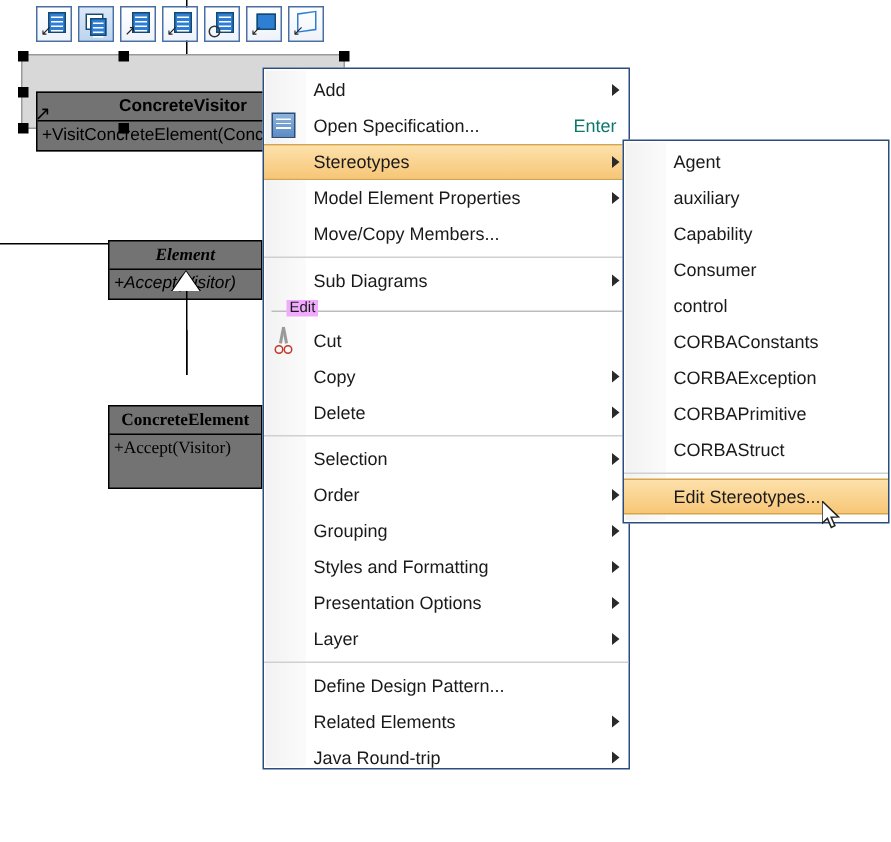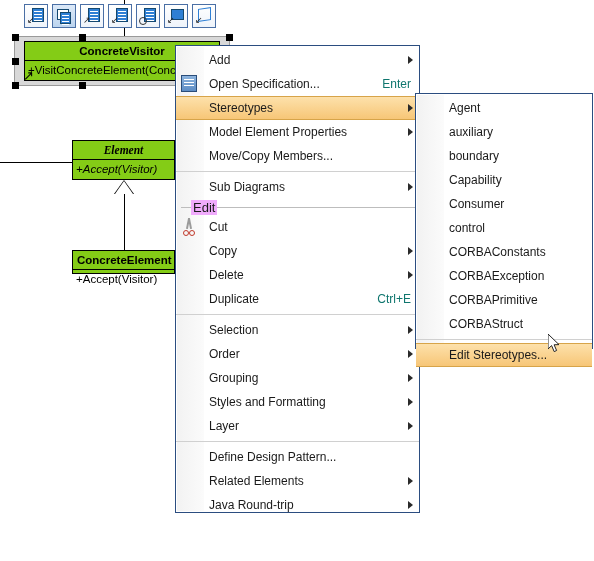--- a/index.html
+++ b/index.html
@@ -122,22 +122,23 @@
   .handle {
     position: absolute;
     width: 7px; height: 7px;
     background: #000000;
   }
 
   
   .uml-class {
     position: absolute;
     border: 1px solid #000000;
-    background: #84cc16;
-    box-sizing: border-box;
+    background: #737373;
+    box-sizing: border-box;
+    margin-top: 20px;
   }
   .uml-name {
     text-align: center;
     font-size: 11.5px;
     font-weight: bold;
     color: #000;
     padding: 3px 4px 3px;
     border-bottom: 1px solid #000;
     white-space: nowrap;
     overflow: hidden;
@@ -242,21 +243,21 @@
     margin: 3px 0 3px 0;
   }
   .sep-label {
     position: relative;
     height: 13px;
     margin: 2px 0 1px 0;
   }
   .sep-label .sl-text {
     position: absolute;
     left: 15px; top: -1px;
-    font-size: 13px;
+    font-size: 10px;
     background: #f0abfc;
     padding: 0 2px;
     color: #1a1a1a;
     z-index: 2;
   }
   .sep-label .sl-line {
     position: absolute;
     left: 5px; right: 4px; top: 6px;
     height: 1px;
     background: #bdbdbd;
@@ -366,21 +367,21 @@
 
   <div class="uml-class" style="left:72px; top:140px; width:103px; height:40px;">
     <div class="uml-name abstract">Element</div>
     <div class="uml-ops abstract">+Accept(Visitor)</div>
   </div>
 
   <div class="gen-tri-b" style="left:114px; top:180px;"></div>
   <div class="gen-tri" style="left:115px; top:181px;"></div>
   <div class="gen-line" style="left:124px; top:194px; height:56px;"></div>
 
-  <div class="uml-class" style="left:72px; top:250px; width:103px; height:24px;">
+  <div class="uml-class" style="left:72px; top:250px; width:103px; height:56px;font-family:Liberation Serif, serif;">
     <div class="uml-name">ConcreteElement</div>
     <div class="uml-ops">+Accept(Visitor)</div>
   </div>
 
 </div>
 
 <div class="menu" id="ctx-menu" style="left:175px; top:45px; width:245px; height:468px;">
   <div class="menu-gutter"></div>
   <div class="menu-inner" id="ctx-inner">
       <div class="mi">
@@ -426,39 +427,39 @@
         <span class="mi-label">Cut</span>
       </div>
       <div class="mi">
         <span class="mi-label">Copy</span>
         <span class="mi-sub"></span>
       </div>
       <div class="mi">
         <span class="mi-label">Delete</span>
         <span class="mi-sub"></span>
       </div>
-      <div class="mi">
-        <span class="mi-label">Duplicate</span>
-        <span class="mi-accel">Ctrl+E</span>
-      </div>
       <div class="sep"></div>
       <div class="mi">
         <span class="mi-label">Selection</span>
         <span class="mi-sub"></span>
       </div>
       <div class="mi">
         <span class="mi-label">Order</span>
         <span class="mi-sub"></span>
       </div>
       <div class="mi">
         <span class="mi-label">Grouping</span>
         <span class="mi-sub"></span>
       </div>
       <div class="mi">
         <span class="mi-label">Styles and Formatting</span>
+        <span class="mi-sub"></span>
+      </div>
+      <div class="mi">
+        <span class="mi-label">Presentation Options</span>
         <span class="mi-sub"></span>
       </div>
       <div class="mi">
         <span class="mi-label">Layer</span>
         <span class="mi-sub"></span>
       </div>
       <div class="sep"></div>
       <div class="mi">
         <span class="mi-label">Define Design Pattern...</span>
       </div>
@@ -476,23 +477,20 @@
 <div class="menu submenu" id="sub-menu" style="left:415px; top:93px; width:178px; height:256px;">
   <div class="menu-gutter"></div>
   <div class="menu-inner" id="sub-inner">
       <div class="mi">
         <span class="mi-label">Agent</span>
       </div>
       <div class="mi">
         <span class="mi-label">auxiliary</span>
       </div>
       <div class="mi">
-        <span class="mi-label">boundary</span>
-      </div>
-      <div class="mi">
         <span class="mi-label">Capability</span>
       </div>
       <div class="mi">
         <span class="mi-label">Consumer</span>
       </div>
       <div class="mi">
         <span class="mi-label">control</span>
       </div>
       <div class="mi">
         <span class="mi-label">CORBAConstants</span>

